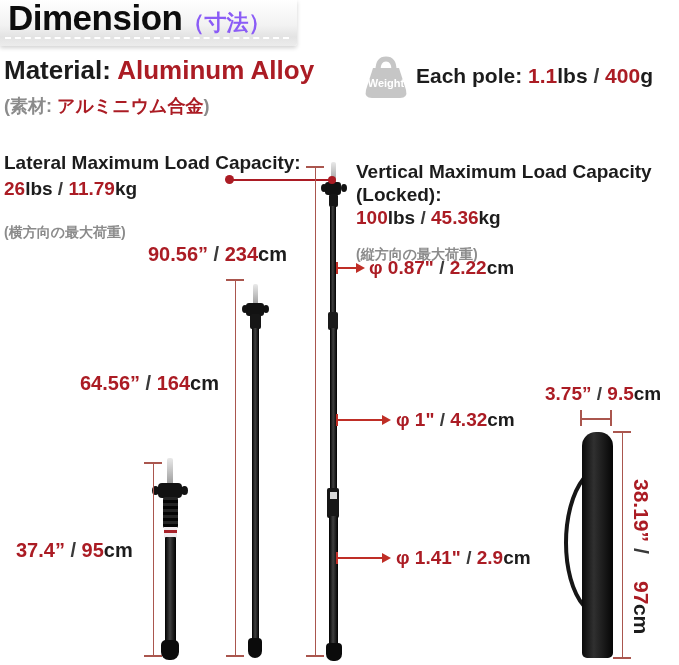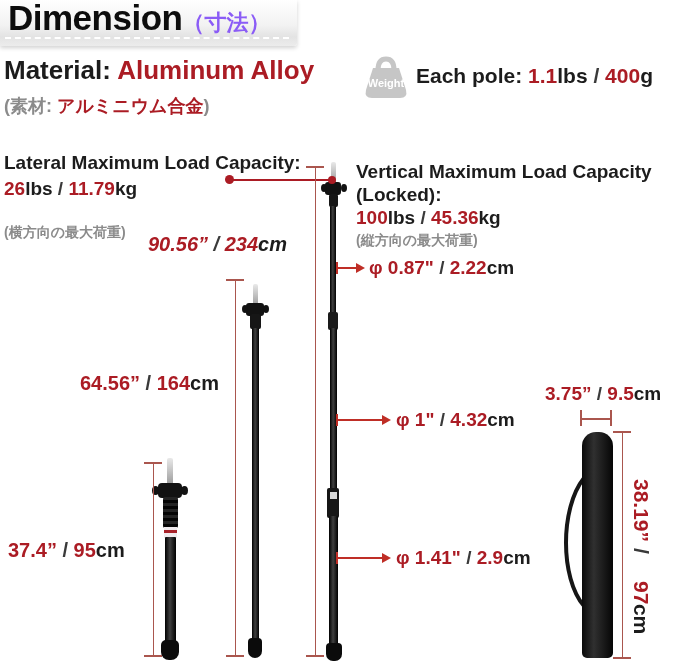--- a/index.html
+++ b/index.html
@@ -22,21 +22,21 @@
   .t-jp{font-size:22px;color:#8b5cf6;}
   #mat{left:4px;top:55px;font-size:26px;}
   #mat-jp{left:4px;top:94px;font-size:18px;}
   #each{left:416px;top:64px;font-size:21px;}
   #wicon{left:362px;top:56px;width:48px;height:44px;}
 
   
   #lat{left:4px;top:150px;font-size:19px;line-height:26px;}
   #lat .jp{font-size:14px;line-height:20px;margin-top:20px;}
   #vert{left:356px;top:160px;font-size:19px;line-height:23px;}
-  #vert .jp{font-size:14px;margin-top:0;}
+  #vert .jp{font-size:14px;margin-top:14px;}
 
   
   .ptr{background:var(--accent-red,#ab1c24);}
   #ptr-line{left:230px;top:179px;width:103px;height:2px;}
   #ptr-dot-l{left:225px;top:175px;width:9px;height:9px;border-radius:50%;}
   #ptr-dot-r{left:328px;top:176px;width:8px;height:8px;border-radius:50%;}
 
   
   .dim{background:var(--dim-line,#aa564e);}
   #dimA{left:315px;top:167px;width:1px;height:489px;}
@@ -50,23 +50,23 @@
   #dimC-c2{left:144px;top:655px;width:18px;height:2px;}
   #dimD{left:622px;top:432px;width:1px;height:226px;}
   #dimD-c1{left:613px;top:431px;width:18px;height:2px;}
   #dimD-c2{left:613px;top:657px;width:18px;height:2px;}
   #bagw-line{left:580px;top:418px;width:31px;height:2px;}
   #bagw-t1{left:580px;top:410px;width:2px;height:16px;}
   #bagw-t2{left:610px;top:410px;width:2px;height:16px;}
 
   
   .lbl{font-size:20px;}
-  #lblA{left:148px;top:233px;font-style:italic;}
+  #lblA{left:148px;top:243px;}
   #lblB{left:80px;top:372px;}
-  #lblC{left:8px;top:539px;}
+  #lblC{left:16px;top:539px;}
   #lblBagW{left:545px;top:383px;font-size:19px;}
   #lblBagH{left:629px;top:458px;font-size:21px;writing-mode:vertical-rl;}
 
   
   .co{background:var(--arrow-red,#bf2e26);}
   .co-text{font-size:19px;}
   .co-arrow{width:0;height:0;border-top:5px solid transparent;border-bottom:5px solid transparent;
     border-left:9px solid var(--arrow-red,#bf2e26);}
   #co1-tick{left:336px;top:262px;width:2px;height:12px;}
   #co1-line{left:338px;top:267px;width:20px;height:2px;}

